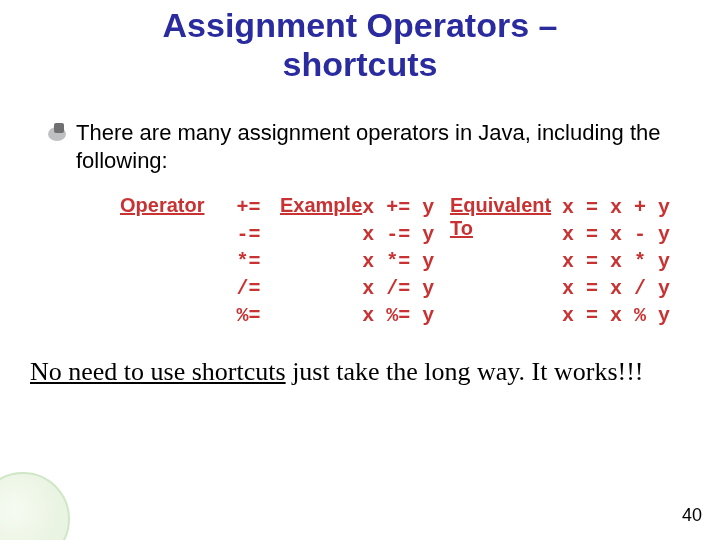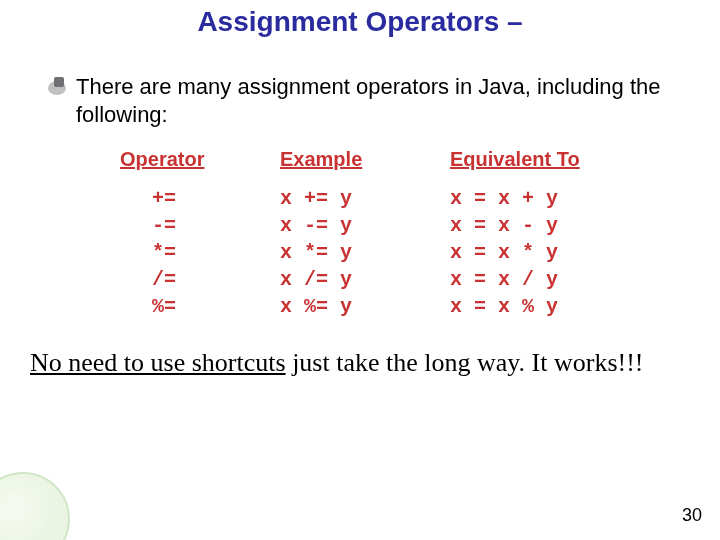--- a/index.html
+++ b/index.html
@@ -7,21 +7,21 @@
     padding: 0;
     width: 720px;
     height: 540px;
     background: #fff;
     font-family: Arial, Helvetica, sans-serif;
     position: relative;
     overflow: hidden;
   }
   .title {
     text-align: center;
-    font-size: 28px;
+    font-size: 34px;
     font-weight: bold;
     color: #2b2ba0;
     margin-top: 6px;
     line-height: 1.15;
   }
   .bullet-row {
     display: flex;
     align-items: flex-start;
     margin-top: 35px;
     margin-left: 48px;
@@ -55,21 +55,21 @@
     color: #000;
     line-height: 1.25;
   }
   .table-wrap {
     margin-top: 20px;
     margin-left: 120px;
     display: flex;
   }
   .col {
     display: flex;
-    flex-direction: column;
+    flex-direction: row;
   }
   .col.op    { width: 160px; }
   .col.ex    { width: 170px; }
   .col.eq    { width: 220px; }
   .col-head {
     font-weight: bold;
     font-size: 20px;
     color: #c83232;
     text-decoration: underline;
     margin-bottom: 14px;
@@ -108,20 +108,21 @@
     border-radius: 50%;
     border: 2px solid #cfe7c7;
     background: radial-gradient(circle at 40% 40%, #f6fbf2 0%, #eaf4e2 60%);
   }
 </style>
 </head>
 <body>
 
 <div class="title">
   <span>Assignment Operators –</span><br>
+  <span>shortcuts</span>
 </div>
 
 <div class="bullet-row">
   <div class="bullet-icon"></div>
   <div class="bullet-text">There are many assignment operators in Java, including the following:</div>
 </div>
 
 <div class="table-wrap">
   <div class="col op">
     <div class="col-head">Operator</div>
@@ -146,14 +147,14 @@
 x = x * y
 x = x / y
 x = x % y</div>
   </div>
 </div>
 
 <div class="footer-note">
   <span class="u">No need to use shortcuts</span><span> just take the long way. It works!!!</span>
 </div>
 
-<div class="pagenum">30</div>
+<div class="pagenum">40</div>
 <div class="deco"></div>
 
 </body></html>

